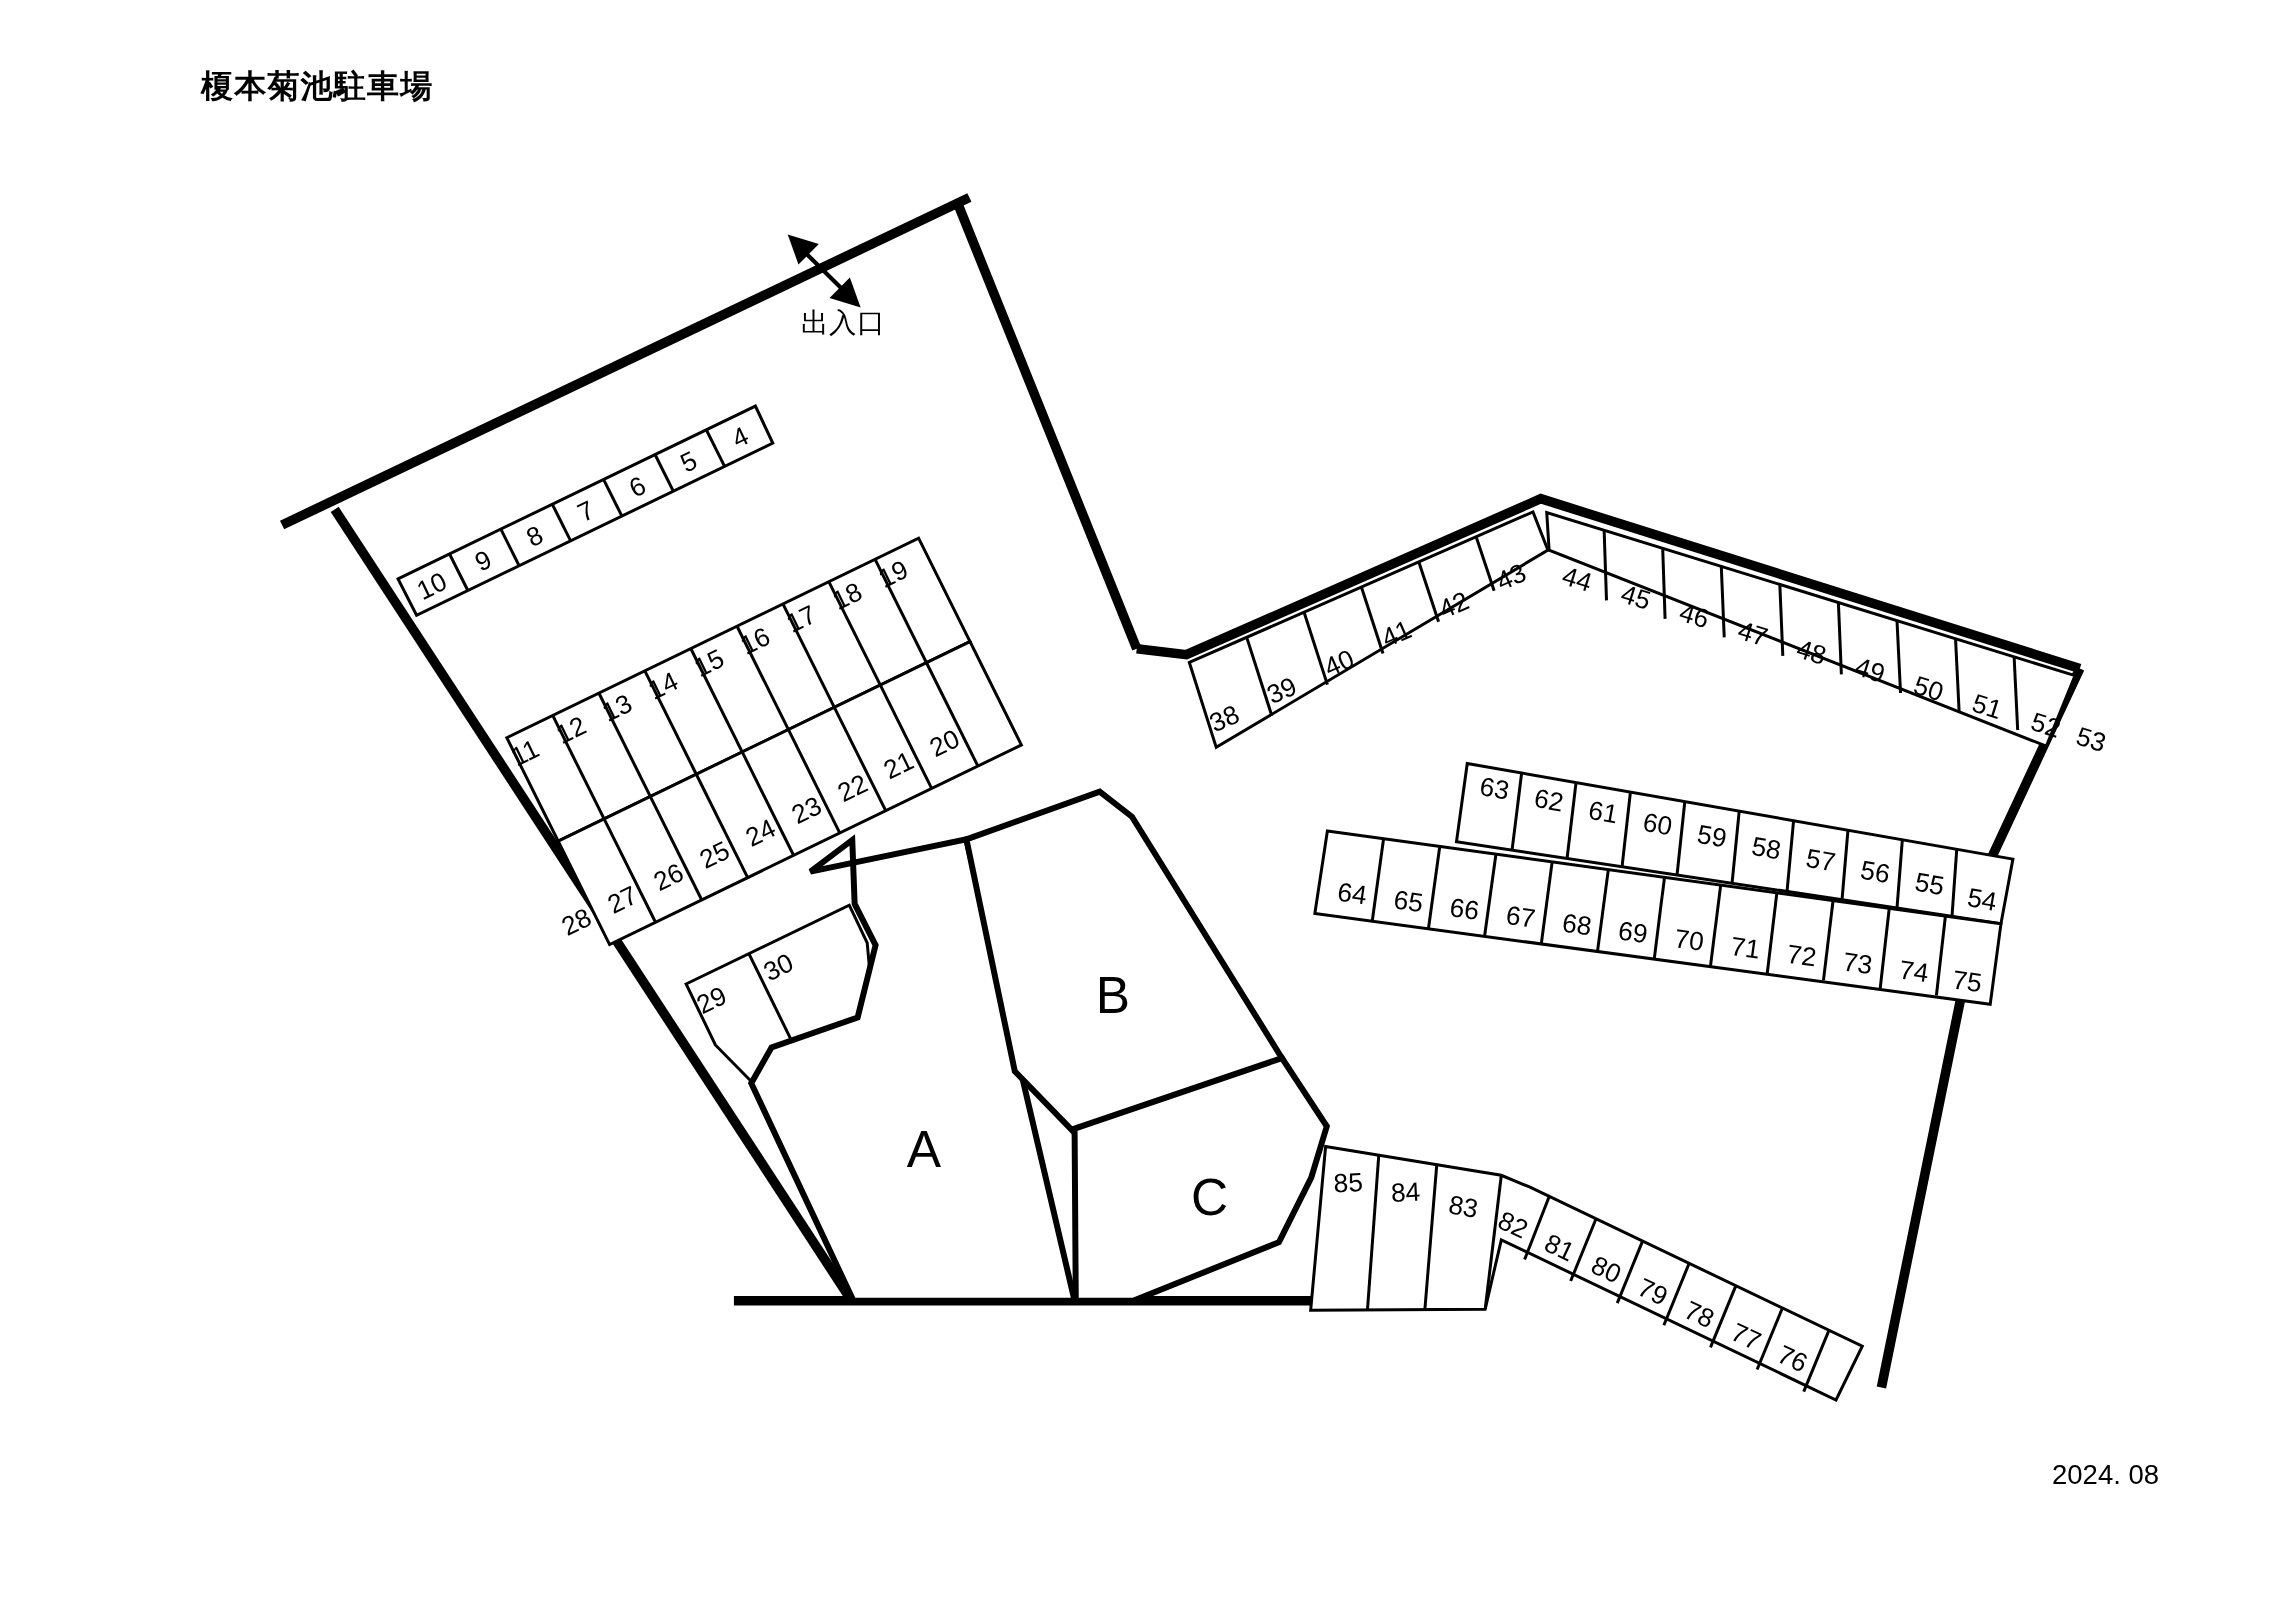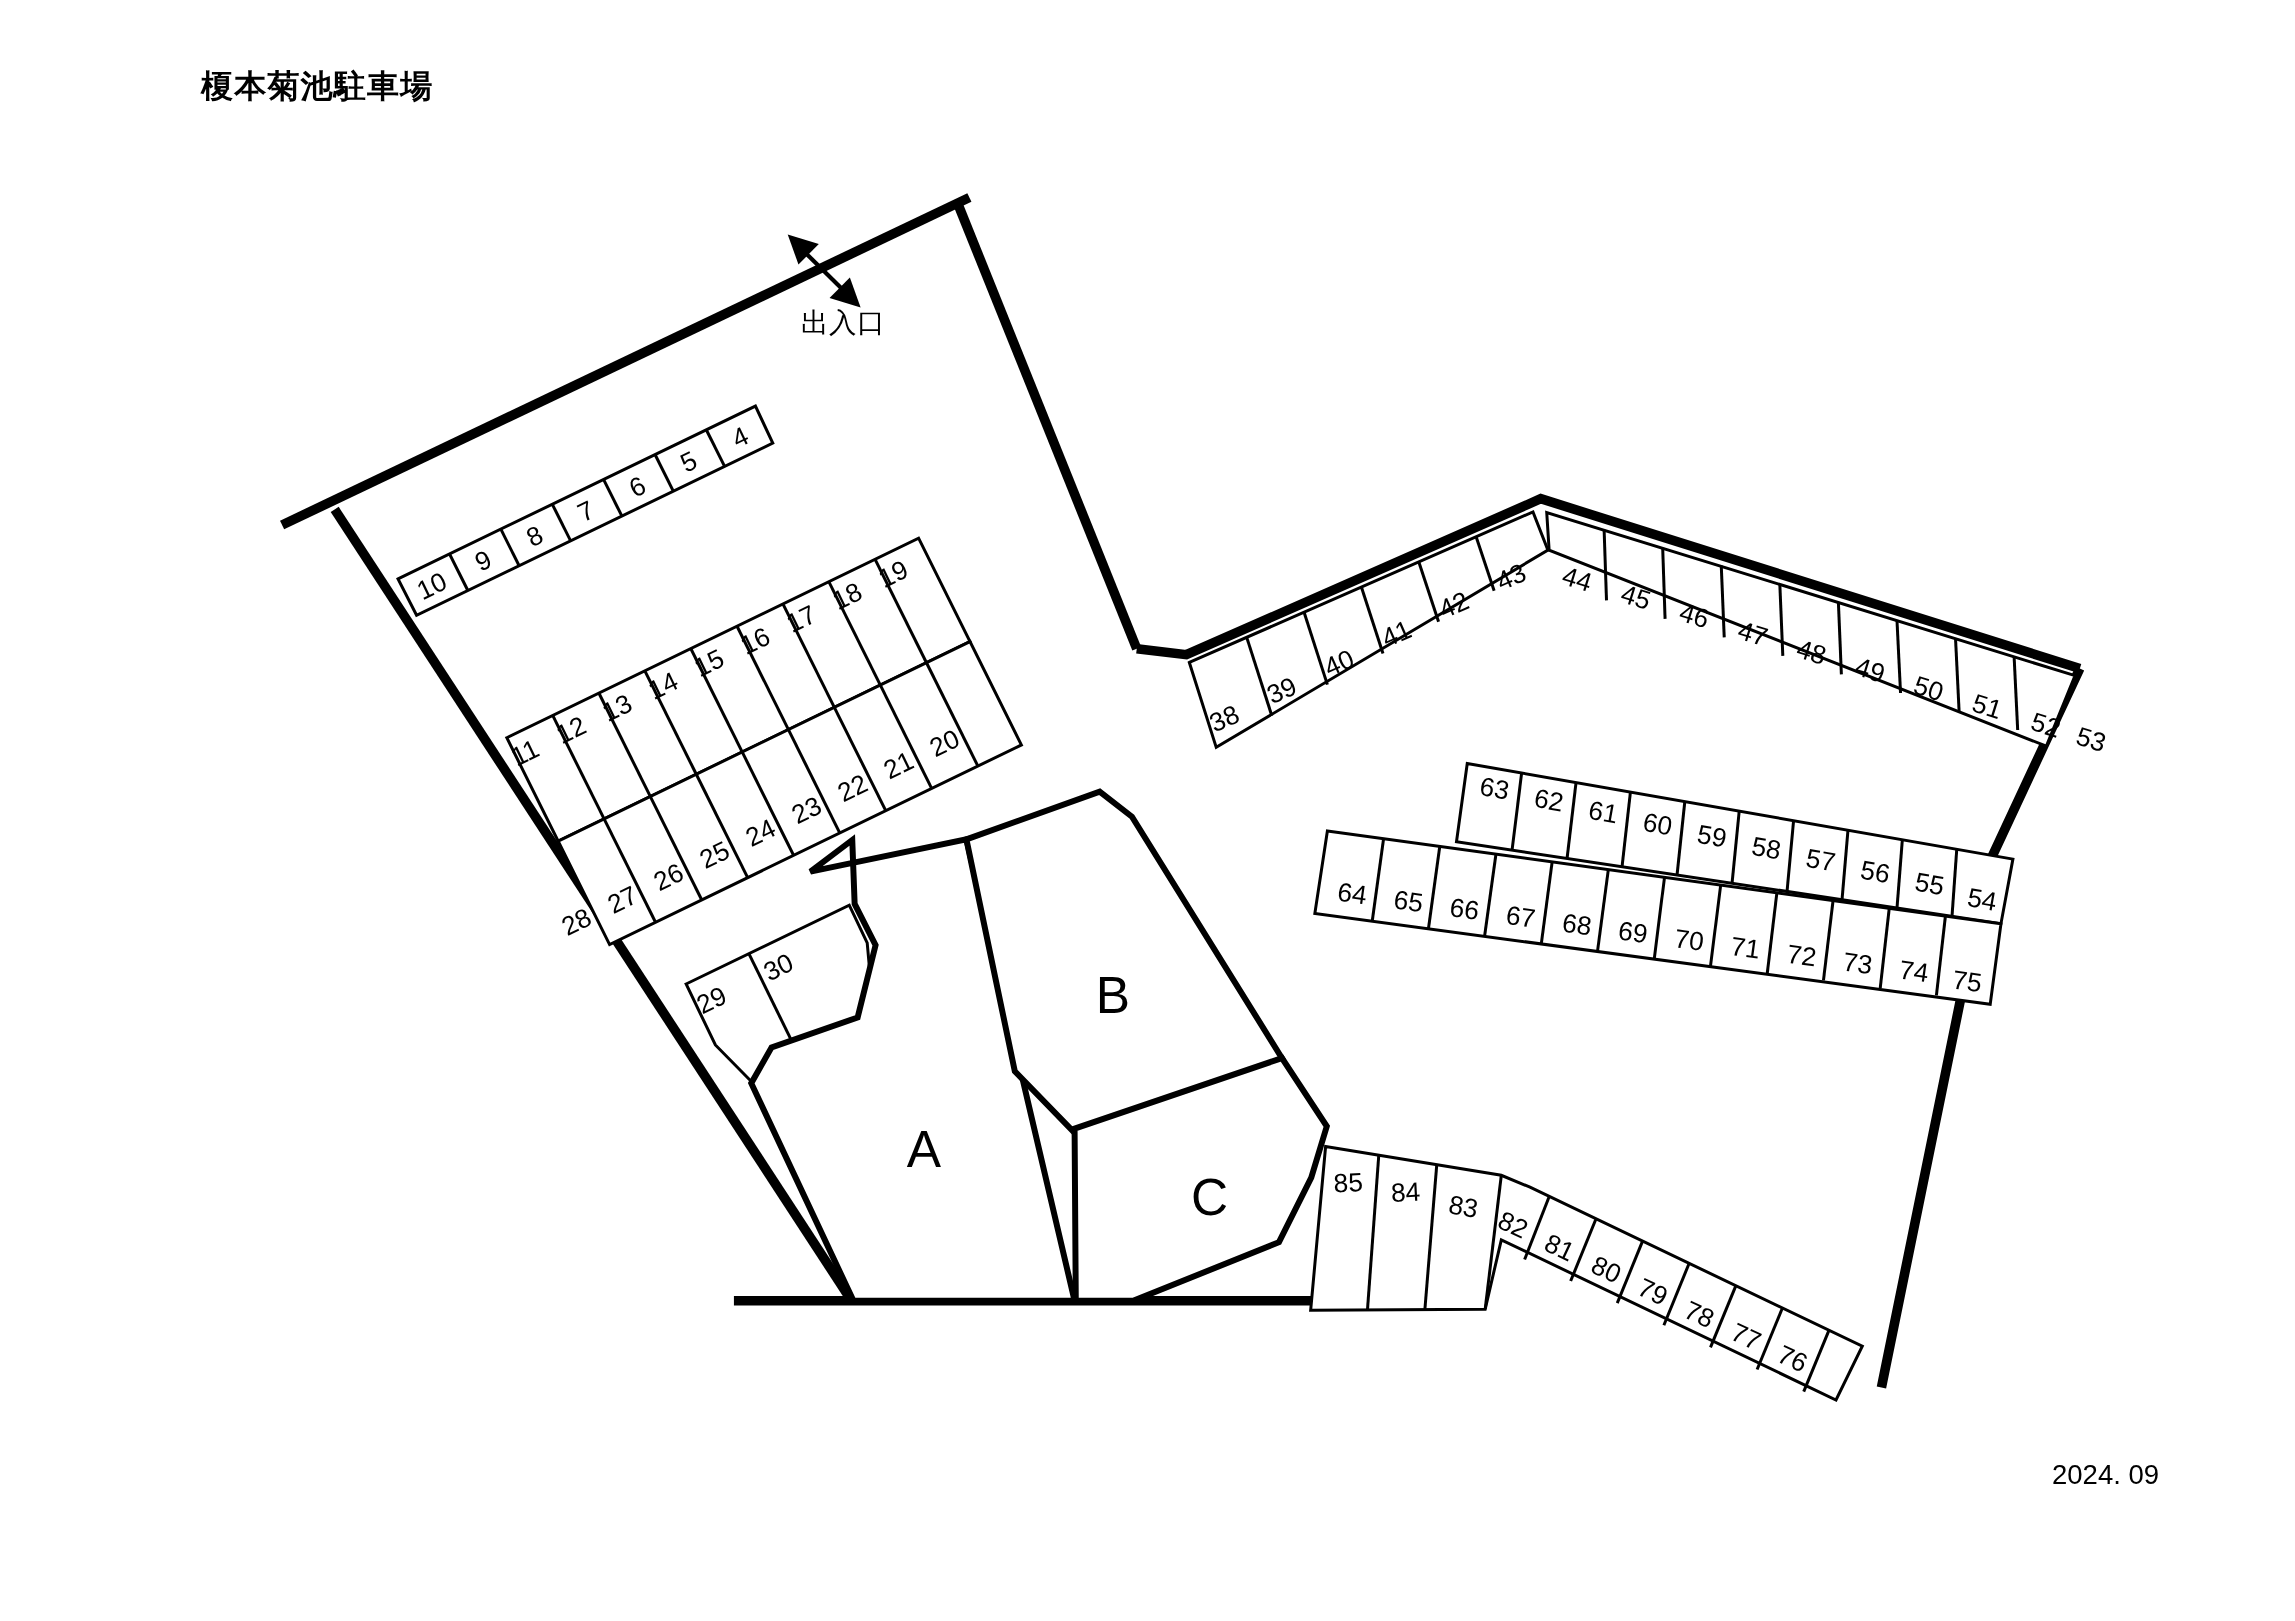--- a/index.html
+++ b/index.html
@@ -98,21 +98,21 @@
     white-space: nowrap;
   }
 </style>
 </head>
 <body>
 
 <div id="map-root">
 
   <div id="page-title">榎本菊池駐車場</div>
   <div id="entrance-label">出入口</div>
-  <div id="date-stamp">2024. 09</div>
+  <div id="date-stamp">2024. 08</div>
 
   <svg id="lot-svg" viewBox="0 0 3840 2713" xmlns="http://www.w3.org/2000/svg">
 
     <path class="boundary" d="M 1622,330 L 472,878"></path>
 
     <path class="boundary" d="M 1600,334 L 1902,1085"></path>
 
     <path class="boundary" d="M 560,852 L 1425,2176"></path>
 
     <path class="boundary" d="M 1228,2176 L 2335,2176"></path>

